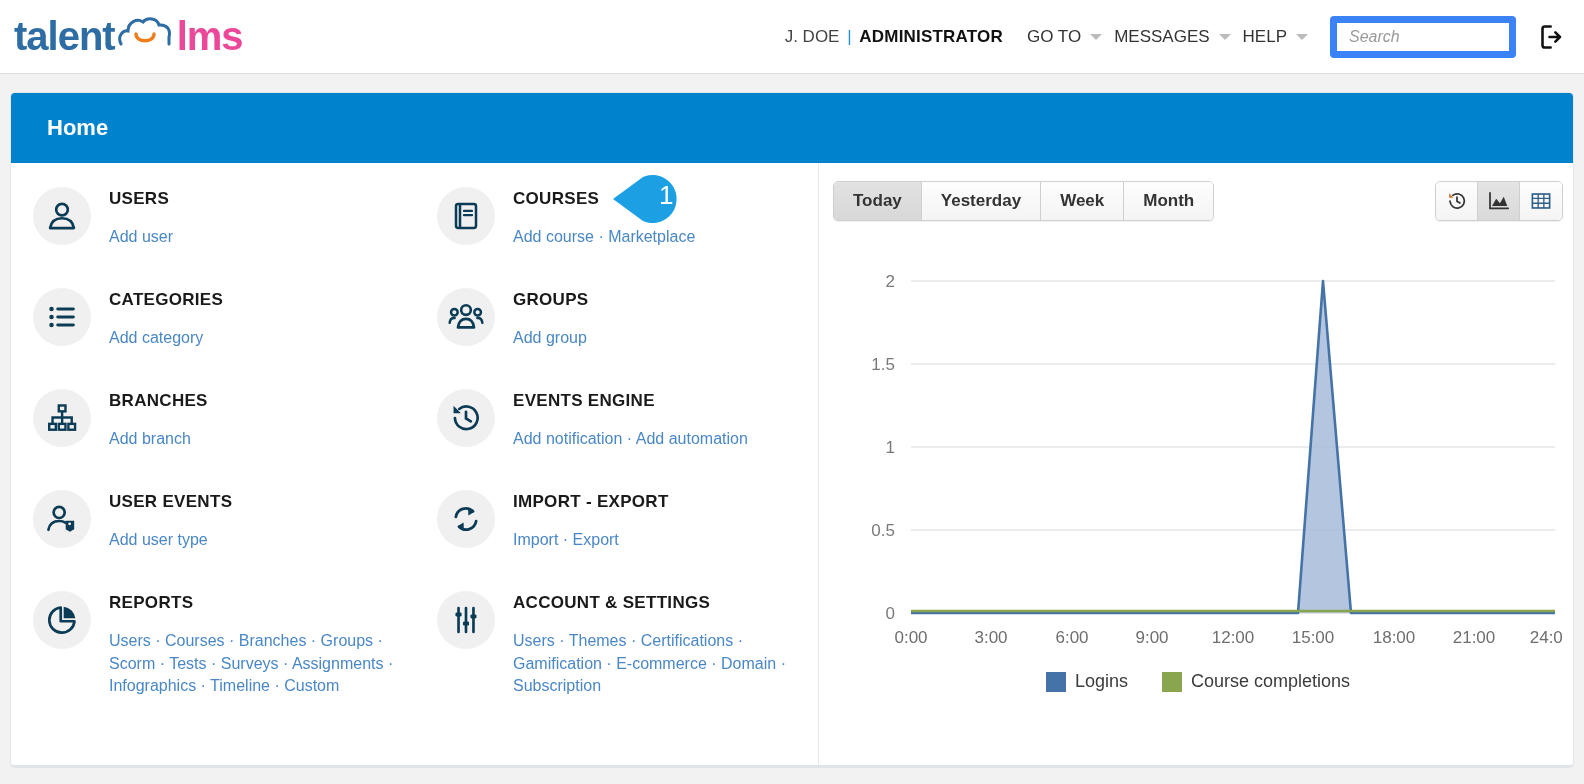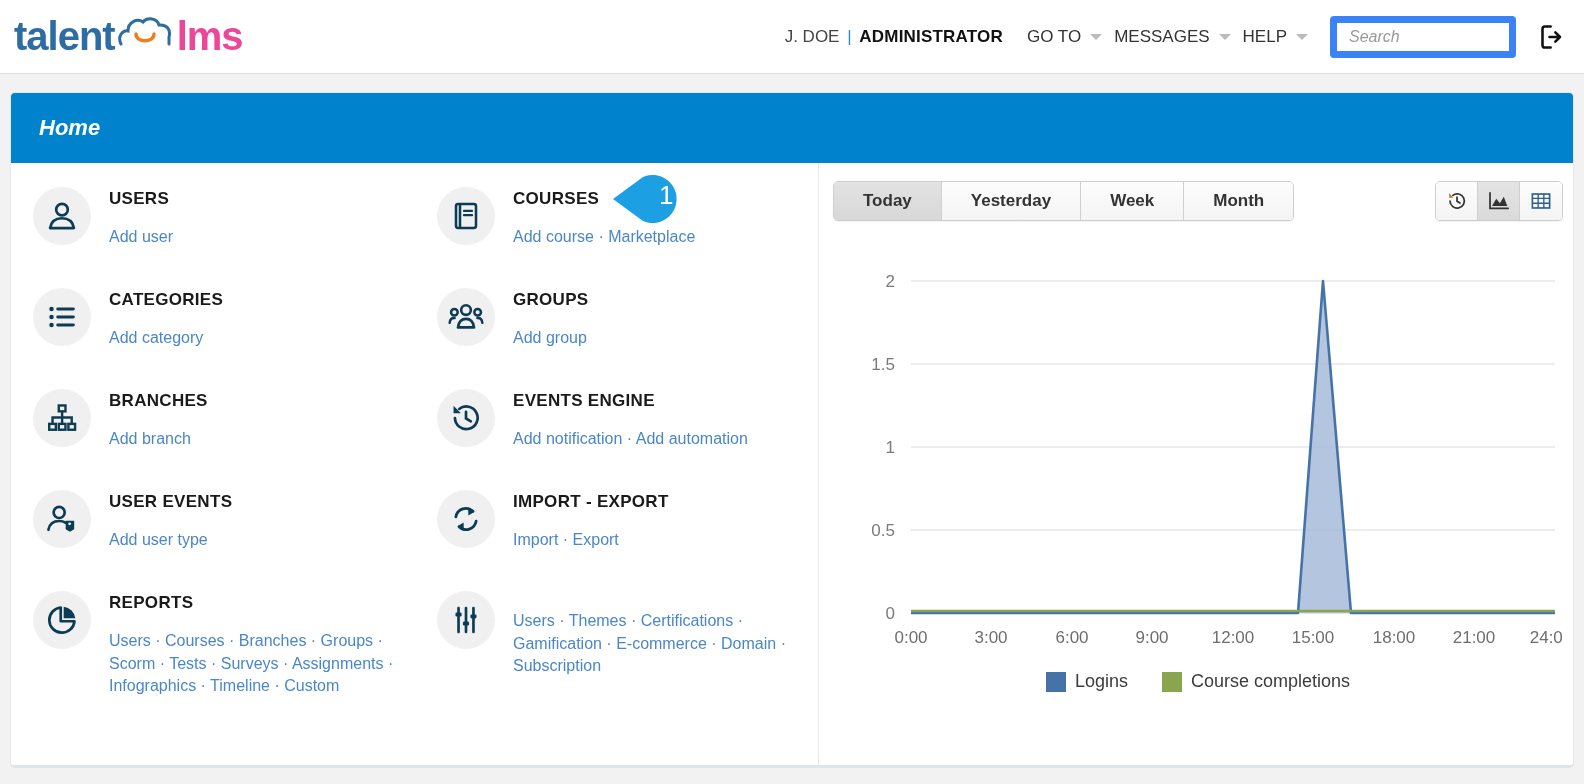--- a/index.html
+++ b/index.html
@@ -73,22 +73,21 @@
     background: #ffffff;
     border-radius: 5px;
     border: 1px solid #e3e7ea;
     border-bottom: 3px solid #dfe4e8;
     overflow: hidden;
   }
   .card-header {
     height: 70px;
     background: #0082cc;
     display: flex; align-items: center;
-    padding-left: 28px;
-    font-style: italic;
+    padding-left: 36px;
   }
   .card-header .title {
     color: #ffffff; font-size: 22px; font-weight: bold;
   }
   .card-body { display: flex; height: 603px; }
 
   
   .shortcuts {
     width: 808px; height: 100%;
     border-right: 1px solid #e6eaed;
@@ -152,21 +151,21 @@
   .tabgroup {
     display: flex;
     border: 1px solid #cfcfcf;
     border-radius: 5px;
     overflow: hidden;
     background: #fbfbfb;
     box-shadow: 0 1px 1px rgba(0,0,0,.06);
   }
   .tabgroup .tab {
     font-size: 17px; font-weight: bold; color: #333;
-    padding: 9px 29px;
+    padding: 9px 19px;
     background: linear-gradient(#fdfdfd,#f4f4f4);
     border-right: 1px solid #cfcfcf;
     cursor: pointer; white-space: nowrap;
   }
   .tabgroup .tab:last-child { border-right: none; }
   .tabgroup .tab.active { background: linear-gradient(#e2e2e2,#d8d8d8); }
 
   .viewgroup {
     display: flex;
     border: 1px solid #cfcfcf;
@@ -414,20 +413,21 @@
       <div class="sc">
         <div class="sc-icon">
           <svg width="32" height="32" viewBox="0 0 24 24">
             <path d="M6.4 3 V21 M12 3 V21 M17.6 3 V21" stroke="#0c3c55" stroke-width="2" stroke-linecap="round"></path>
             <rect x="4.1" y="6.4" width="4.6" height="3" rx="1" fill="#0c3c55"></rect>
             <rect x="9.7" y="13.2" width="4.6" height="3" rx="1" fill="#0c3c55"></rect>
             <rect x="15.3" y="7.8" width="4.6" height="3" rx="1" fill="#0c3c55"></rect>
           </svg>
         </div>
         <div class="sc-text">
+          <div class="sc-title">ACCOUNT &amp; SETTINGS</div>
           <div class="sc-links" style="max-width:292px;">
             <a>Users</a><span class="dot"> · </span><a>Themes</a><span class="dot"> · </span><a>Certifications</a><span class="dot"> · </span><a>Gamification</a><span class="dot"> · </span><a>E-commerce</a><span class="dot"> · </span><a>Domain</a><span class="dot"> · </span><a>Subscription</a>
           </div>
         </div>
       </div>
 
     </div>
 
     <div class="chartpanel">
 

